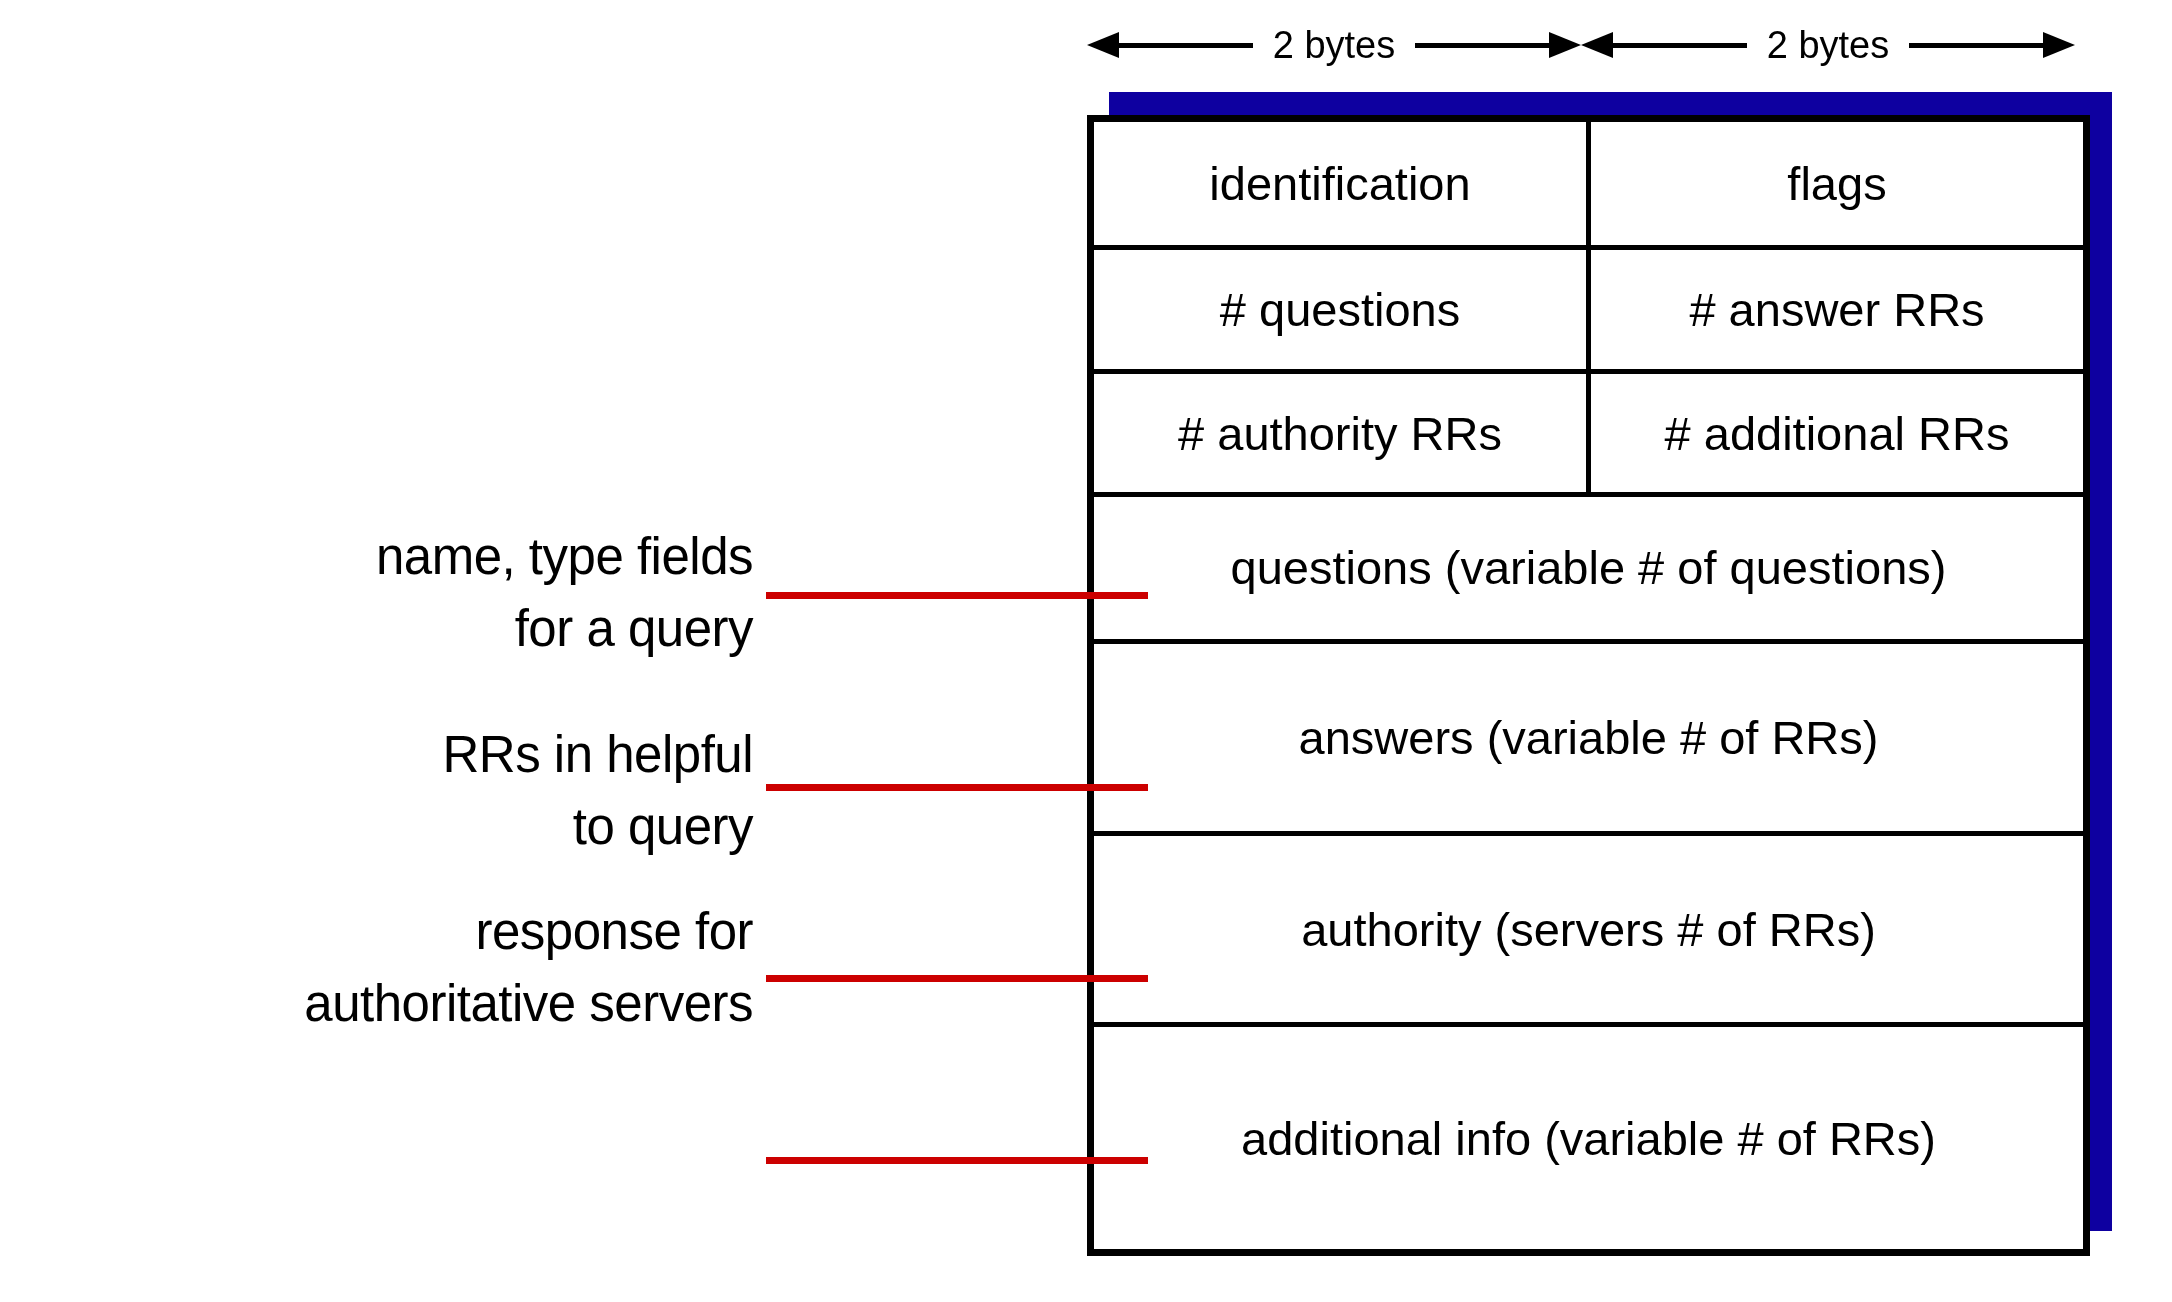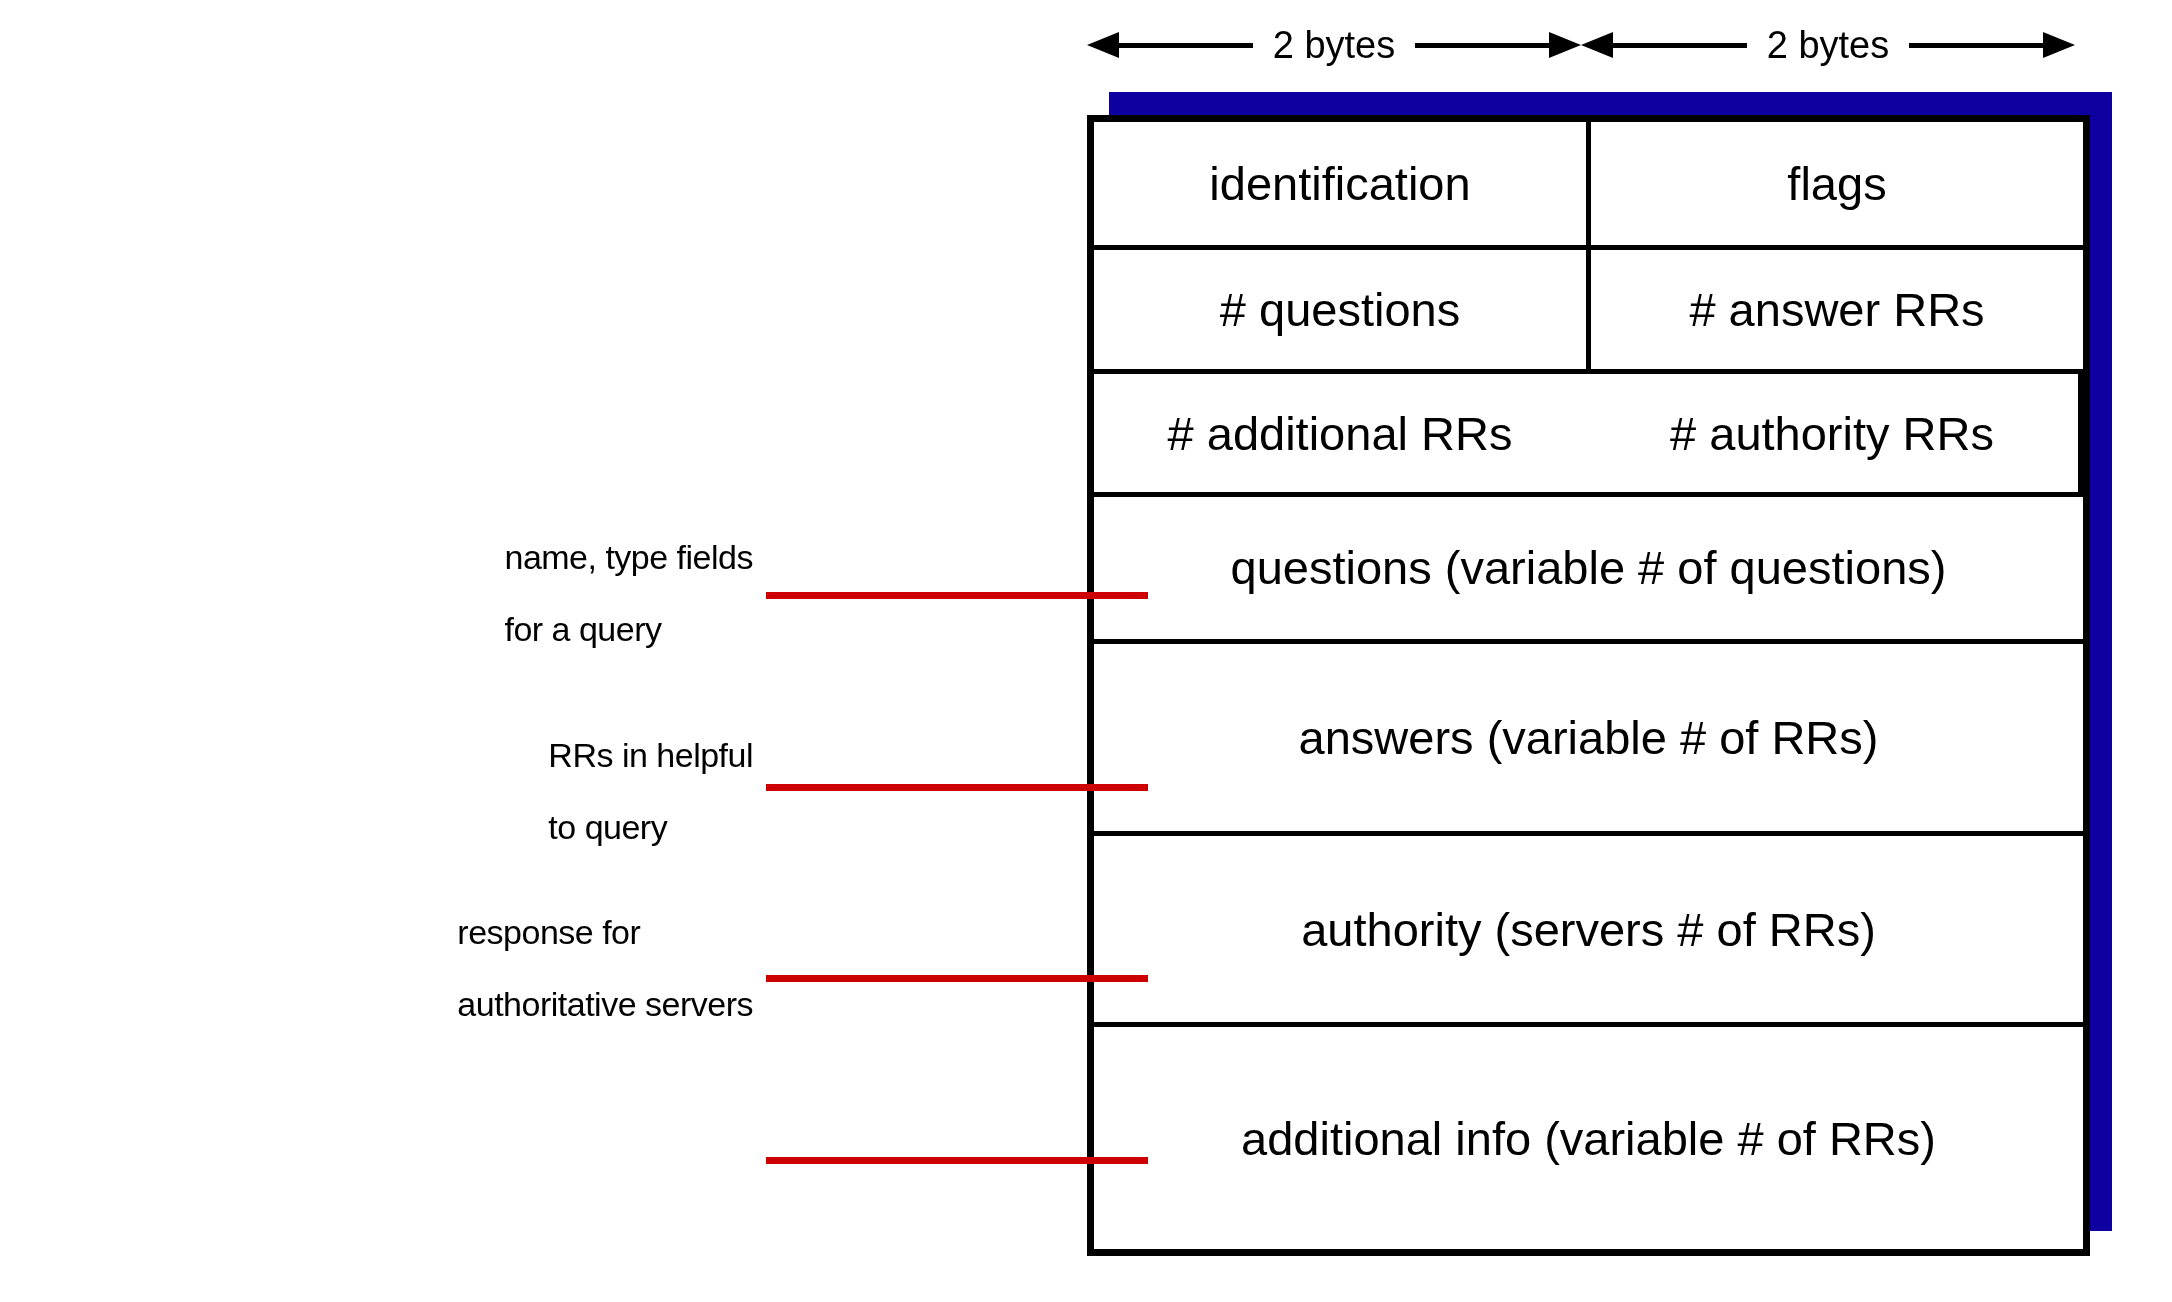--- a/index.html
+++ b/index.html
@@ -35,22 +35,22 @@
   .ah-left  { border-right:32px solid #000; }
   .ah-right { border-left:32px solid #000; }
   .byte-label { font-size:38px; padding:0 20px; white-space:nowrap; }
 
   
   .red-line { position:absolute; left:766px; width:382px; height:7px; background:#cc0000; }
   #rl1{top:592px} #rl2{top:784px} #rl3{top:975px} #rl4{top:1157px}
 
   
   .annotation {
-    position:absolute; right:1419px; text-align:left;
-    font-size:34px; line-height:72px; letter-spacing:-0.5px; white-space:nowrap;
+    position:absolute; right:1419px; text-align:right;
+    font-size:51px; line-height:72px; letter-spacing:-0.5px; white-space:nowrap;
   }
   #ann1{top:521px} #ann2{top:719px} #ann3{top:896px} #ann4{top:1089px}
   .ann-line { display:block; }
 </style>
 </head>
 <body>
 
 <div class="canvas">
 
   <div class="byte-arrows">
@@ -75,22 +75,22 @@
   <div class="dns-table">
     <div class="row r1">
       <div class="cell left-col">identification</div>
       <div class="cell">flags</div>
     </div>
     <div class="row r2">
       <div class="cell left-col"># questions</div>
       <div class="cell"># answer RRs</div>
     </div>
     <div class="row r3">
+      <div class="cell left-col"># authority RRs</div>
       <div class="cell"># additional RRs</div>
-      <div class="cell left-col"># authority RRs</div>
     </div>
     <div class="row r4">
       <div class="cell">questions (variable # of questions)</div>
     </div>
     <div class="row r5">
       <div class="cell">answers (variable # of RRs)</div>
     </div>
     <div class="row r6">
       <div class="cell">authority (servers # of RRs)</div>
     </div>

